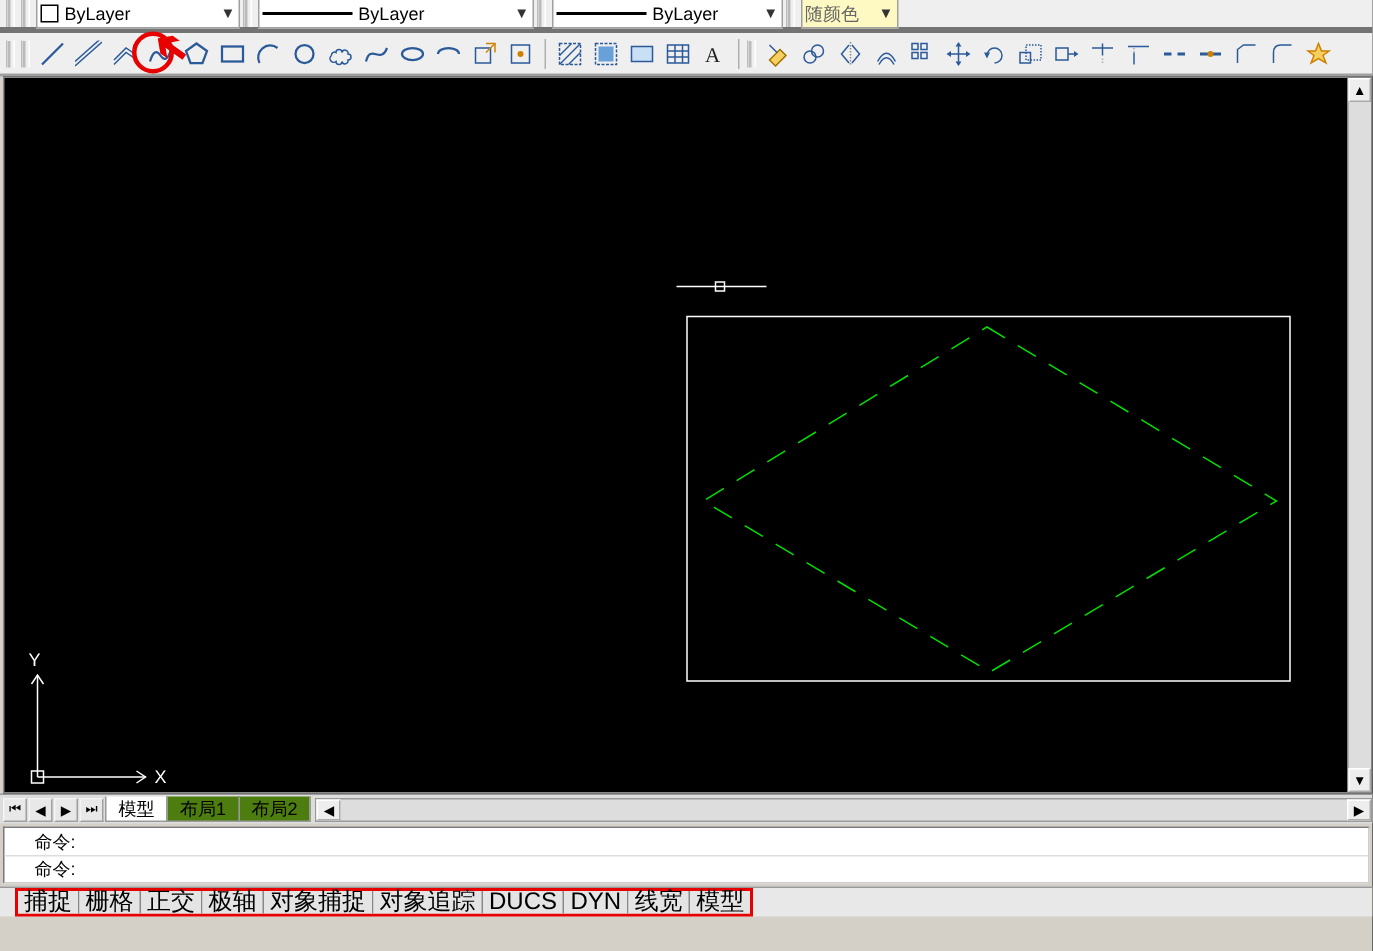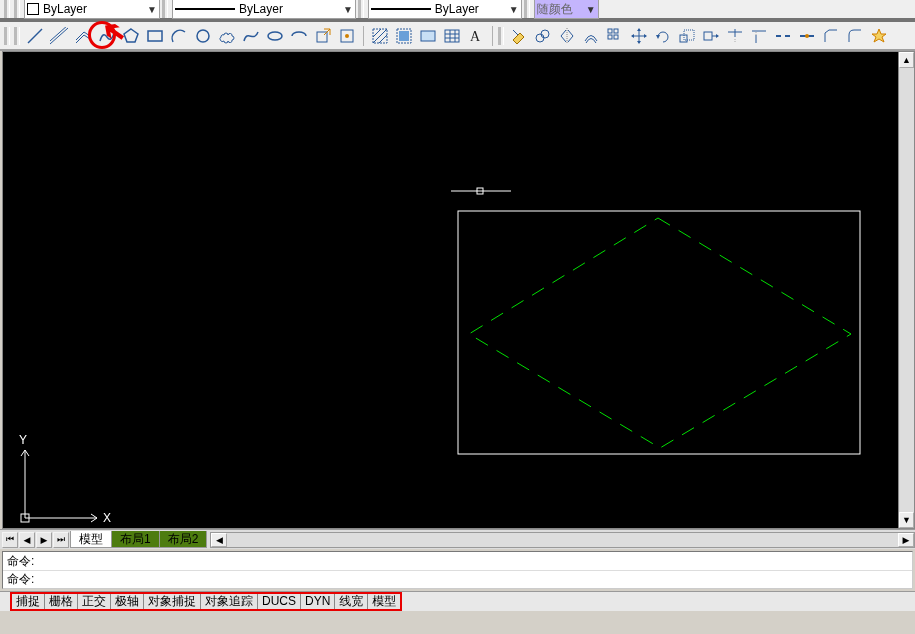--- a/index.html
+++ b/index.html
@@ -1,21 +1,21 @@
 <!DOCTYPE html>
 <html><head>
 <meta charset="utf-8">
 <style>
 * { box-sizing: border-box; margin: 0; padding: 0; }
 body { width: 915px; height: 634px; background: #d4d0c8; font-family: "SimSun", "Microsoft YaHei", sans-serif; font-size: 12px; overflow: hidden; }
 .topbars { background: #f0f0f0; border-bottom: 1px solid #a0a0a0; }
 .prop-row { display: flex; align-items: center; height: 22px; padding: 1px 4px; gap: 2px; border-bottom: 4px solid #737373; background: #efefef; }
 .grip { width: 6px; height: 18px; display:inline-block; border-left:1px solid #bbb; border-right:1px solid #fff; box-shadow: inset 2px 0 0 #bbb; margin-right:2px;}
 .combo { display: inline-flex; align-items: center; background: #fff; border: 1px solid #a0a0a0; height: 20px; padding: 0 2px; gap: 4px; }
-.combo.dis { background: #c4b5fd; color:#666;}
+.combo.dis { background: #fef9c3; color:#666;}
 .combo .sw { width: 12px; height: 12px; border: 1px solid #000; background:#fff; }
 .combo .txt { min-width: 80px; white-space:nowrap; }
 .combo .dd { color:#333; font-size:10px; }
 .lt-prev { width:60px; height:8px; display:inline-block; position:relative; }
 .lt-solid::after { content:""; position:absolute; left:0; right:0; top:3px; height:2px; background:#000; }
 .combo.w1 .txt { min-width: 100px; } .combo.w2 .txt { min-width: 100px; } .combo.w3 .txt { min-width: 70px;} .combo.w4 .txt { min-width: 45px; }
 .tool-row { display:flex; align-items:center; height:28px; padding:1px 4px; gap:2px; background:#efefef; border-bottom:1px solid #a0a0a0; position:relative; }
 .tbtn { width:22px; height:22px; border:1px solid transparent; display:inline-flex; align-items:center; justify-content:center; position:relative; }
 .tsep { width:1px; height:20px; background:#b0b0b0; margin:0 3px; }
 .arrow-annot { position:absolute; left:102px; top:-6px; color:#e80000; font-size:28px; transform:rotate(215deg); pointer-events:none; font-weight:bold;}
@@ -26,27 +26,27 @@
 .vscroll .vup,.vscroll .vdn { height:16px; background:#eee; border:1px outset #fff; text-align:center; font-size:9px; line-height:14px; }
 .vscroll .vdn { position:absolute; bottom:0; left:0; right:0; }
 .tab-row { display:flex; align-items:center; height:20px; background:#ddd; border-top:1px solid #999; padding-left:2px; }
 .tab-nav { display:inline-flex; }
 .tab-nav .nb { width:16px; height:16px; border:1px outset #f4f4f4; background:#e8e8e8; font-size:9px; display:inline-flex; align-items:center; justify-content:center; margin-right:1px;}
 .tab { display:inline-block; padding:1px 8px; background:#4d7c0f; border:1px solid #999; border-top:none; font-size:12px; height:17px; line-height:15px; margin-right:-1px;}
 .tab.active { background:#fff; font-weight:normal; }
 .hscroll { flex:1; height:16px; background:#ddd; border:1px solid #999; margin-left:4px; display:flex; justify-content:space-between;}
 .hscroll .hb { width:16px; background:#eee; border:1px outset #fff; text-align:center; font-size:9px; line-height:12px;}
 .cmd-area { background:#fff; border:1px inset #ccc; margin:2px; }
-.cmd-line { display:flex; align-items:center; border-top:1px solid #ddd; height:18px; padding:0 4px; font-size:12px; gap:4px;}
+.cmd-line { display:flex; align-items:center; border-top:1px solid #ddd; height:18px; padding:0 20px; font-size:12px; gap:4px;}
 .cmd-line:first-child { border-top:none; }
 .cmd-input { flex:1; border:none; outline:none; font-family:inherit; font-size:12px; background:transparent; }
 .status-row { display:flex; align-items:center; height:20px; background:#e8e8e8; border-top:1px solid #999; font-size:12px; }
 .coord { padding:0 6px; border-right:1px solid #aaa; min-width:200px; }
 .stat-btns { display:flex; border:2px solid #e80000; height:19px; margin-left:10px; }
-.stat-btn { padding:0 4px; border-right:1px solid #888; line-height:15px; font-size:12px; background:#e4e4e4; }
+.stat-btn { padding:0 4px; border-right:1px solid #888; line-height:15px; font-size:16px; background:#e4e4e4; }
 .stat-btn:last-child { border-right:none; }
 </style>
 </head>
 <body>
 
 <div class="topbars">
 
   <div class="prop-row">
     <span class="grip"></span>
     <span class="grip"></span>

